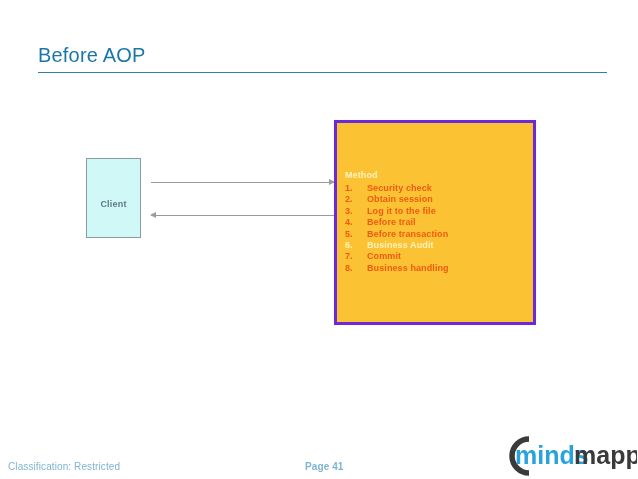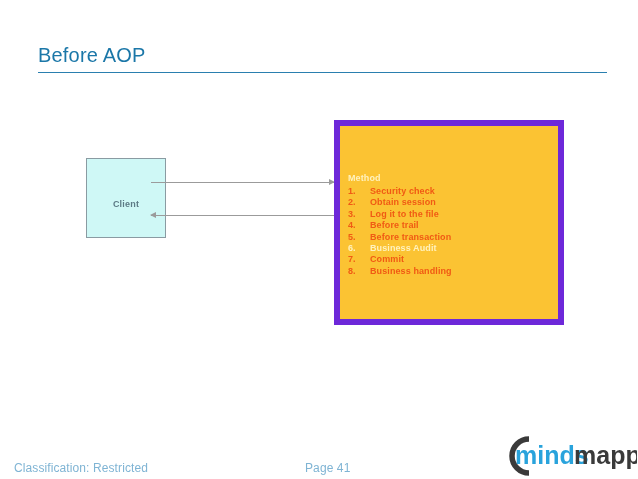--- a/index.html
+++ b/index.html
@@ -34,21 +34,21 @@
     width: 569px;
     height: 1px;
     background: #2A7FAF;
   }
 
   
   #client-box {
     position: absolute;
     left: 86px;
     top: 158px;
-    width: 80px;
+    width: 55px;
     height: 80px;
     background: #CFF8F6;
     border: 1px solid #8A9BA2;
     box-sizing: border-box;
   }
   #client-label {
     position: absolute;
     left: 0;
     right: 0;
     top: 40px;
@@ -94,24 +94,24 @@
     border-top: 3.5px solid transparent;
     border-bottom: 3.5px solid transparent;
     border-right: 6px solid #9B9B9B;
   }
 
   
   #method-box {
     position: absolute;
     left: 334px;
     top: 120px;
-    width: 230px;
+    width: 202px;
     height: 205px;
     background: #FBC333;
-    border: 6px solid #6d28d9;
+    border: 3px solid #6d28d9;
     box-sizing: border-box;
   }
   #method-heading {
     position: absolute;
     left: 8px;
     top: 47px;
     font-size: 9px;
     font-weight: bold;
     color: #FFF2BE;
     letter-spacing: 0.1px;
@@ -136,33 +136,34 @@
     width: 22px;
     flex: 0 0 22px;
   }
   #method-list li.highlight {
     color: #FFF2BE;
   }
 
   
   #footer-classification {
     position: absolute;
-    left: 14px;
+    left: 8px;
     top: 461px;
-    font-size: 12px;
+    font-size: 10px;
     color: #7FB4D4;
     letter-spacing: 0.1px;
   }
   #footer-page {
     position: absolute;
     left: 305px;
     top: 461px;
-    font-size: 12px;
+    font-size: 10px;
     color: #7FB4D4;
     letter-spacing: 0.1px;
+    font-weight: bold;
   }
 
   
   #brand-logo {
     position: absolute;
     left: 497px;
     top: 433px;
     width: 140px;
     height: 46px;
     text-align: center;

